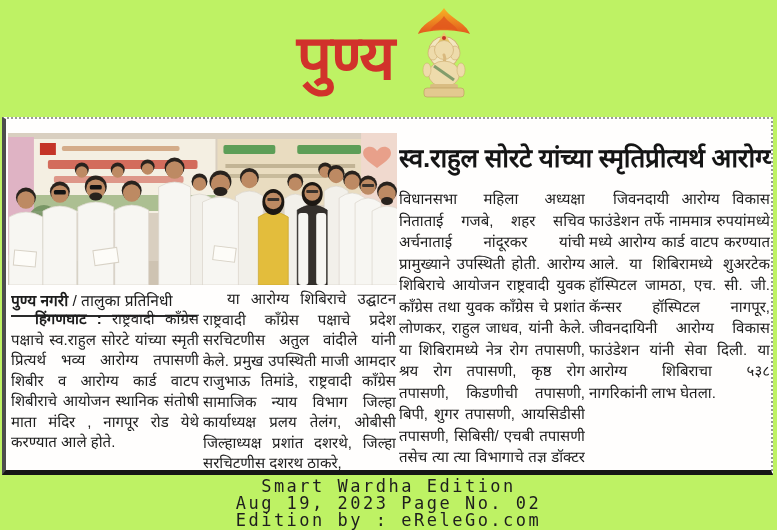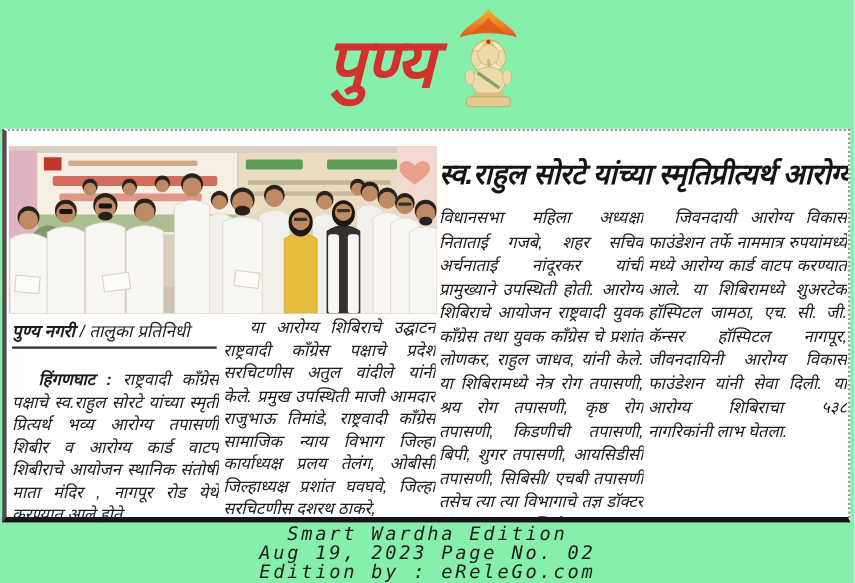--- a/index.html
+++ b/index.html
@@ -2,23 +2,22 @@
 <html><head>
 <meta charset="utf-8">
 <style>
   * { margin: 0; padding: 0; box-sizing: border-box; }
   html, body { background: #ffffff; }
   body { font-family: "Liberation Sans", "DejaVu Sans", sans-serif; }
   .page {
     position: relative;
     width: 777px;
     height: 530px;
-    background: #86efac;
-    overflow: hidden;
-    font-style: italic;
+    background: #bef264;
+    overflow: hidden;
   }
 
   
   .masthead {
     position: absolute;
     left: 0; top: 2px;
     width: 777px; height: 112px;
     display: flex;
     align-items: center;
     justify-content: center;
@@ -71,21 +70,21 @@
   
   .news-col {
     position: absolute;
     font-size: 15px;
     line-height: 20.5px;
     color: #1c1c1c;
     text-align: justify;
     overflow: hidden;
   }
   .indent { text-indent: 24px; }
-  .col1 { left: 11px;  top: 336px; width: 188px; height: 150px; }
+  .col1 { left: 11px;  top: 309px; width: 188px; height: 150px; }
   .col2 { left: 203px; top: 289px; width: 193px; height: 184px; }
   .col3 { left: 399px; top: 188px; width: 186px; height: 283px; line-height: 21.5px; }
   .col4 { left: 589px; top: 188px; width: 181px; height: 283px; line-height: 21.5px; }
   .lead-bold { font-weight: 700; }
 
   
   .byline {
     position: absolute;
     left: 11px; top: 289px;
     width: 188px;
@@ -270,21 +269,21 @@
 
   <div class="byline">
     <span class="paper">पुण्य नगरी</span><span> / </span><span>तालुका प्रतिनिधी</span>
   </div>
   <div class="byline-divider"></div>
 
   <div class="news-col col1 indent">
     <span class="lead-bold">हिंगणघाट :</span><span> राष्ट्रवादी काँग्रेस पक्षाचे स्व.राहुल सोरटे यांच्या स्मृती प्रित्यर्थ भव्य आरोग्य तपासणी शिबीर व आरोग्य कार्ड वाटप शिबीराचे आयोजन स्थानिक संतोषी माता मंदिर , नागपूर रोड येथे करण्यात आले होते.</span>
   </div>
 
-  <div class="news-col col2 indent">या आरोग्य शिबिराचे उद्घाटन राष्ट्रवादी काँग्रेस पक्षाचे प्रदेश सरचिटणीस अतुल वांदीले यांनी केले. प्रमुख उपस्थिती माजी आमदार राजुभाऊ तिमांडे, राष्ट्रवादी काँग्रेस सामाजिक न्याय विभाग जिल्हा कार्याध्यक्ष प्रलय तेलंग, ओबीसी जिल्हाध्यक्ष प्रशांत घवघवे, जिल्हा सरचिटणीस दशरथ ठाकरे,</div>
+  <div class="news-col col2 indent">या आरोग्य शिबिराचे उद्घाटन राष्ट्रवादी काँग्रेस पक्षाचे प्रदेश सरचिटणीस अतुल वांदीले यांनी केले. प्रमुख उपस्थिती माजी आमदार राजुभाऊ तिमांडे, राष्ट्रवादी काँग्रेस सामाजिक न्याय विभाग जिल्हा कार्याध्यक्ष प्रलय तेलंग, ओबीसी जिल्हाध्यक्ष प्रशांत दशरथे, जिल्हा सरचिटणीस दशरथ ठाकरे,</div>
 
   <div class="news-col col3">विधानसभा महिला अध्यक्षा निताताई गजबे, शहर सचिव अर्चनाताई नांदूरकर यांची प्रामुख्याने उपस्थिती होती. आरोग्य शिबिराचे आयोजन राष्ट्रवादी युवक काँग्रेस तथा युवक काँग्रेस चे प्रशांत लोणकर,  राहुल जाधव, यांनी केले. या शिबिरामध्ये नेत्र रोग तपासणी, श्रय रोग तपासणी, कृष्ठ रोग तपासणी, किडणीची तपासणी, बिपी, शुगर तपासणी, आयसिडीसी तपासणी, सिबिसी/ एचबी तपासणी तसेच त्या त्या विभागाचे तज्ञ डॉक्टर कॅन्सर तज्ञ, अस्थिरोग तज्ञ, हृदय रोग तज्ञ, एम.</div>
 
   <div class="news-col col4">
     <div class="indent">जिवनदायी आरोग्य विकास फाउंडेशन तर्फे नाममात्र रुपयांमध्ये मध्ये आरोग्य कार्ड वाटप करण्यात आले. या शिबिरामध्ये शुअरटेक हॉस्पिटल जामठा, एच. सी. जी. कॅन्सर हॉस्पिटल नागपूर, जीवनदायिनी आरोग्य विकास फाउंडेशन यांनी सेवा दिली. या आरोग्य शिबिराचा ५३८ नागरिकांनी लाभ घेतला.</div>
   </div>
 
   <div class="footer">
     <div>Smart Wardha Edition</div>
     <div>Aug 19, 2023 Page No. 02</div>

